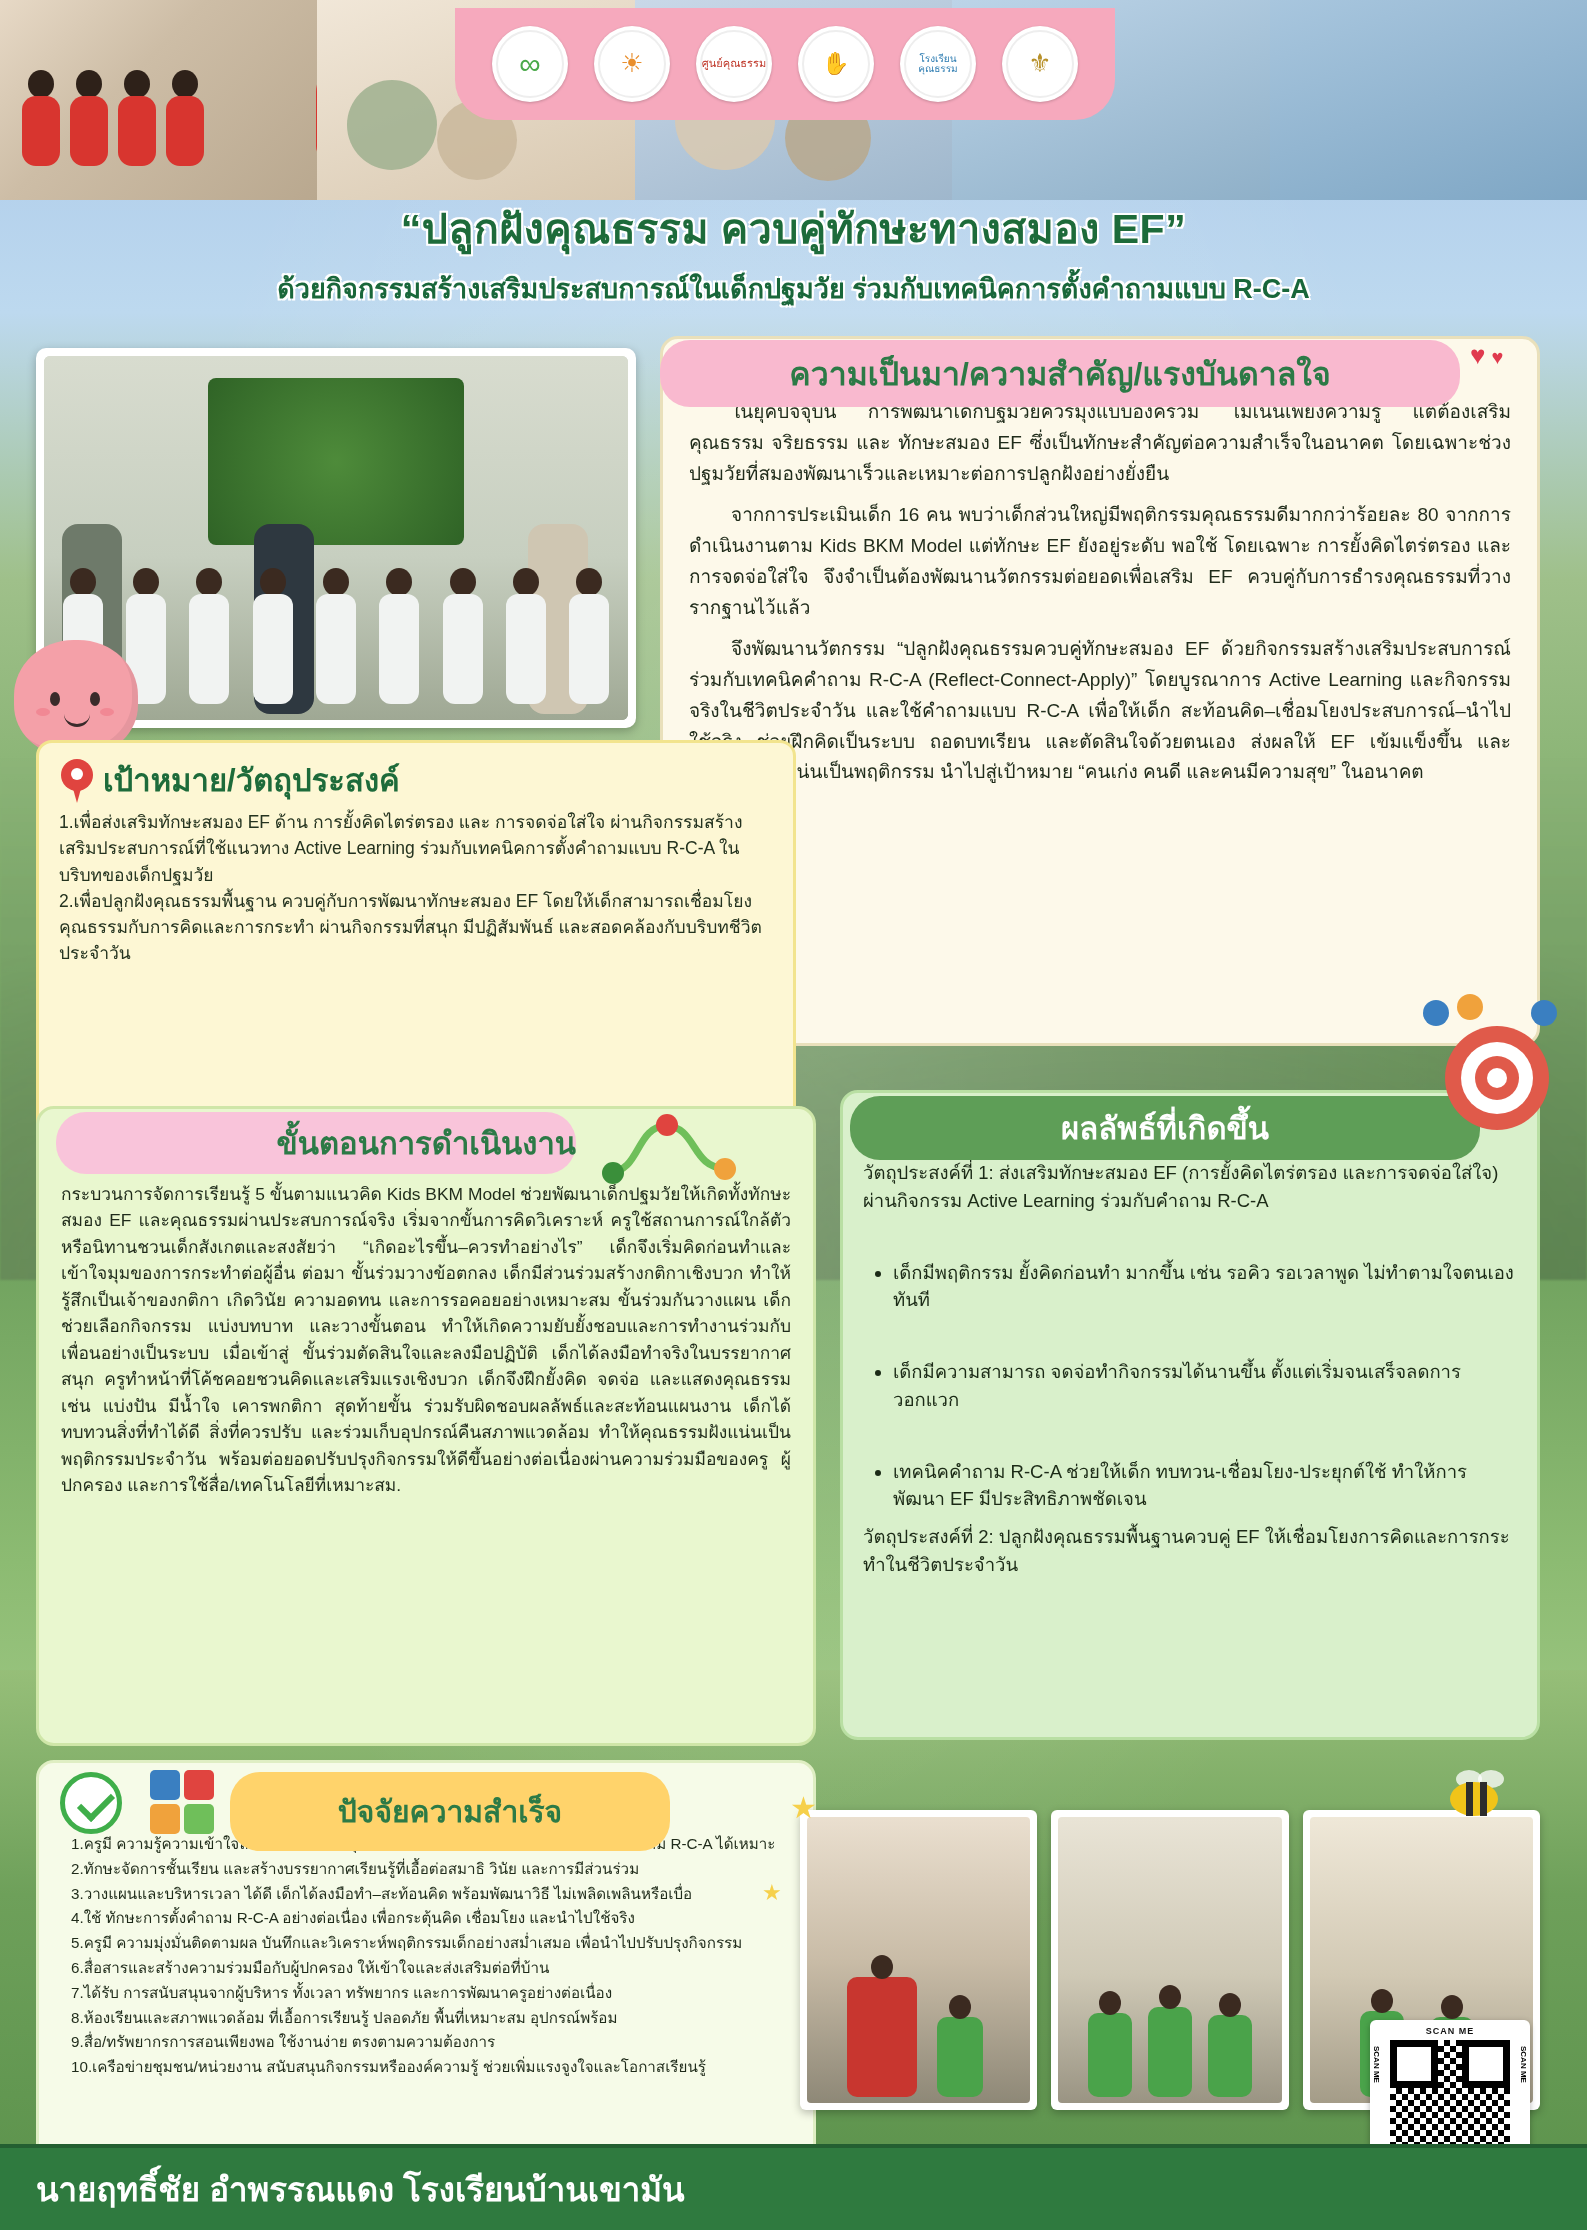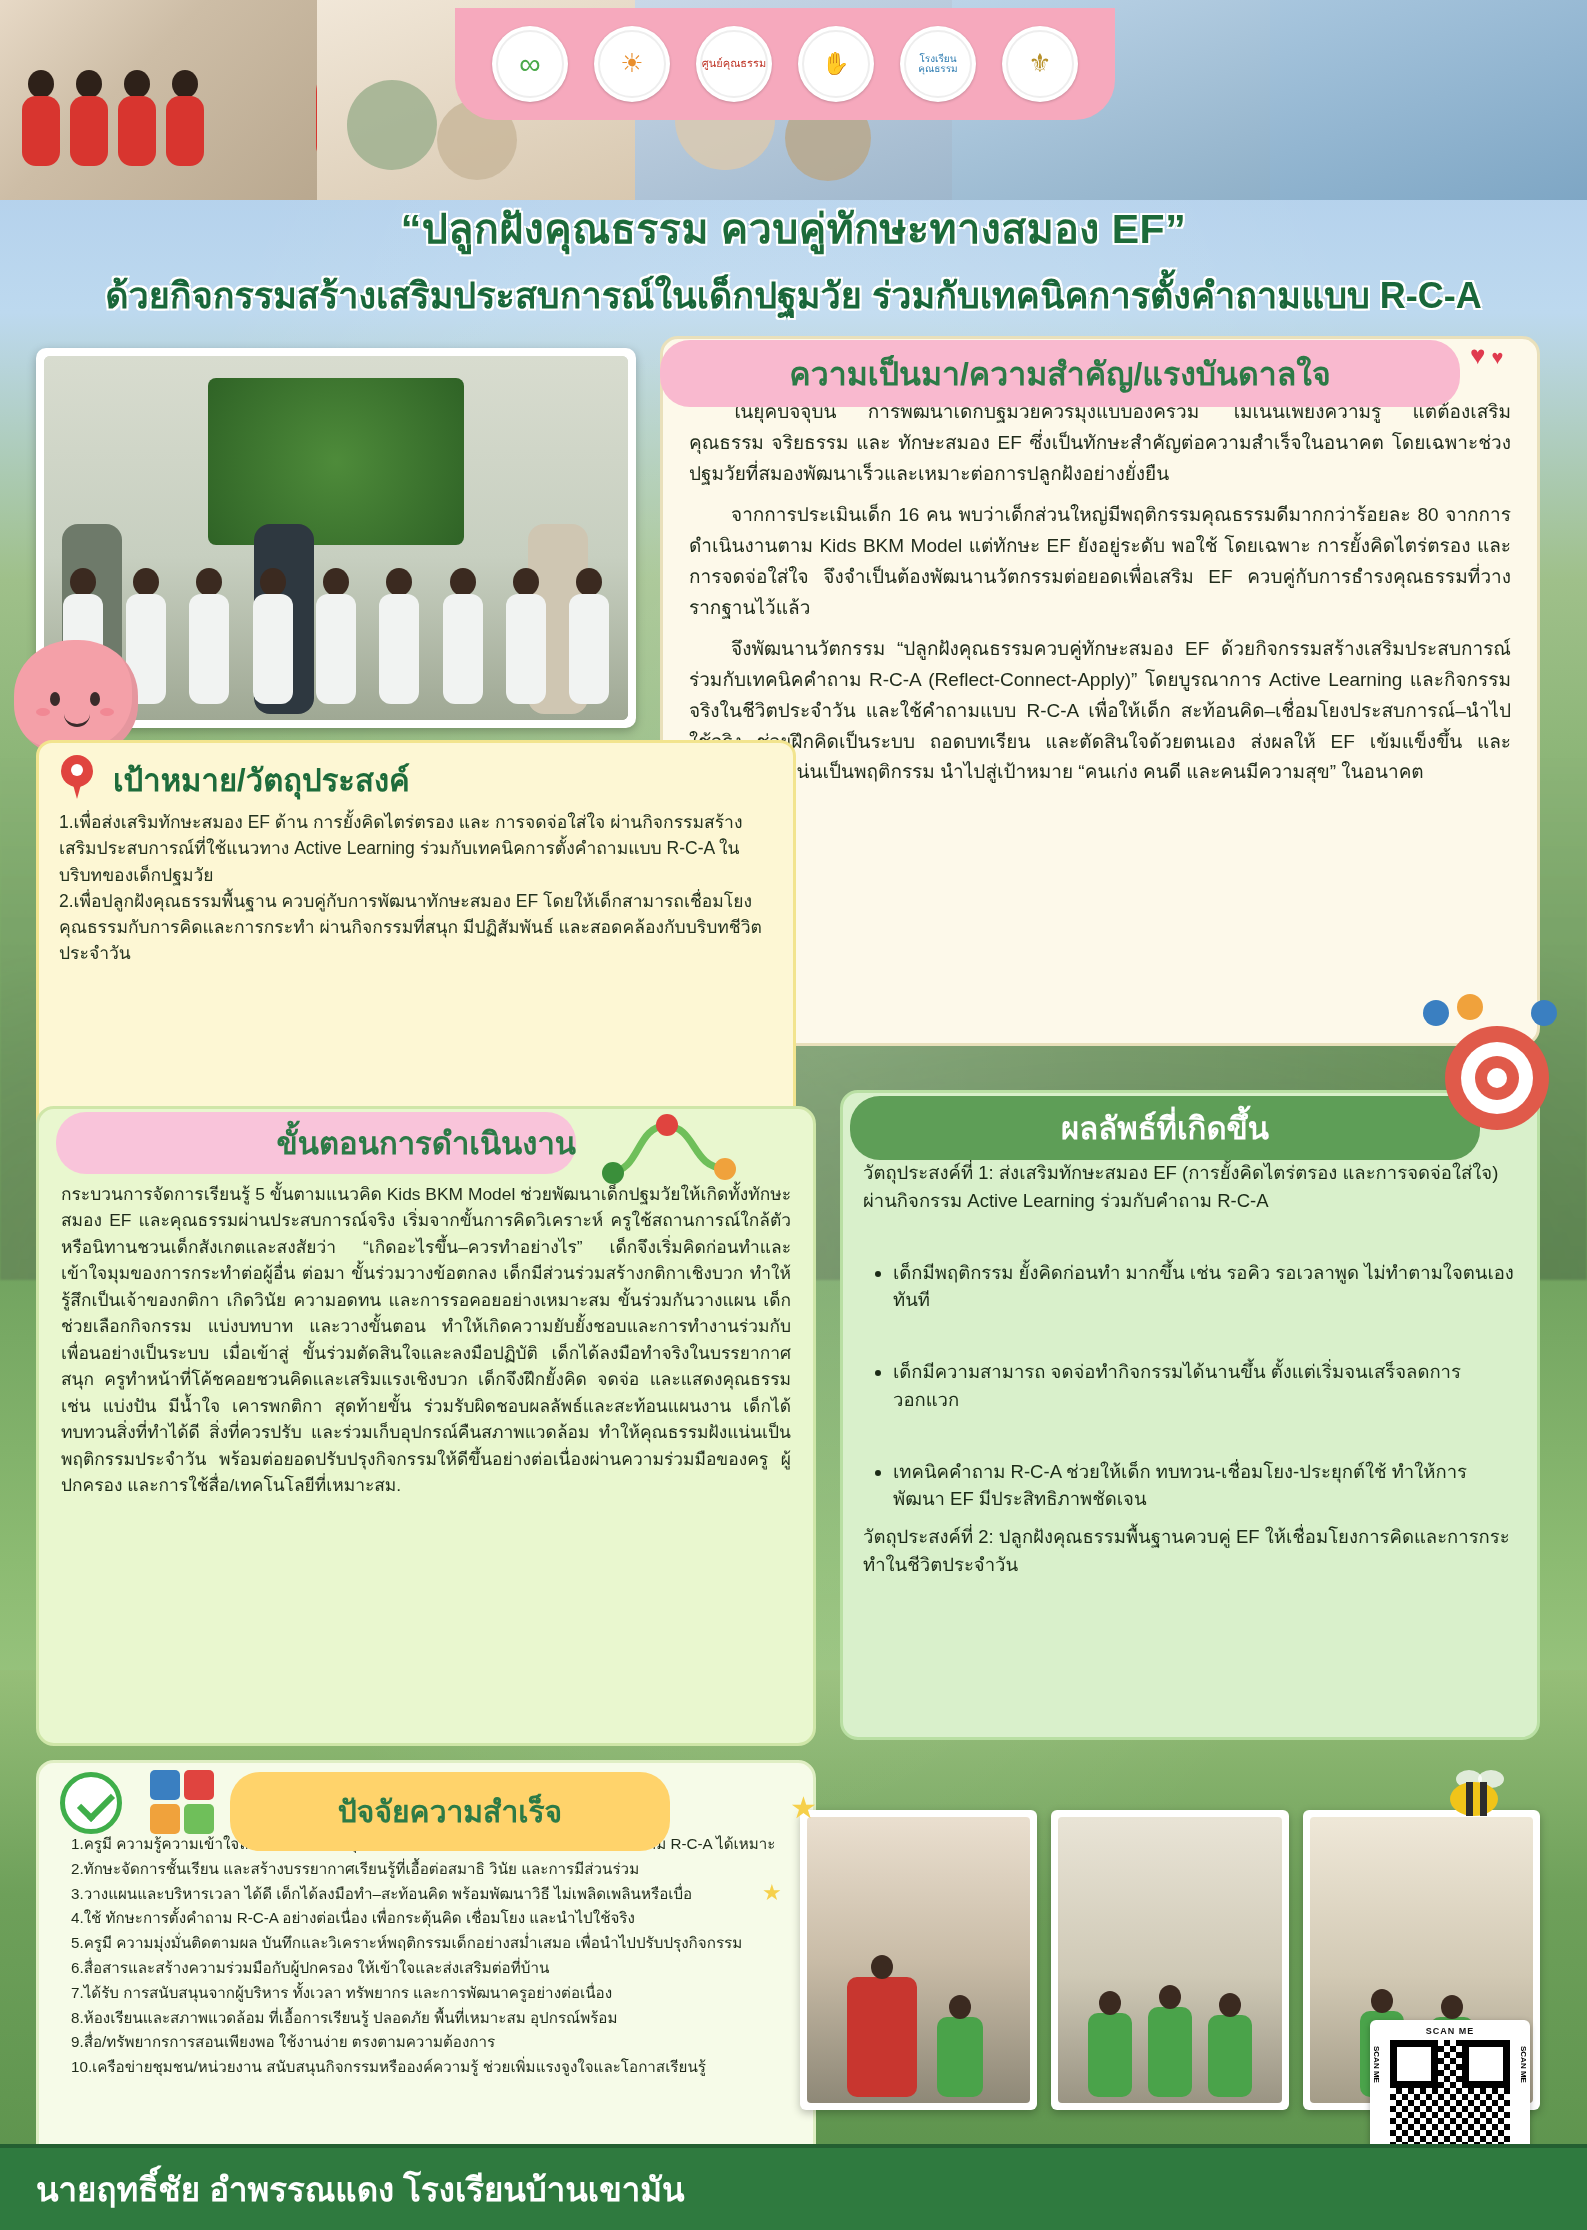--- a/index.html
+++ b/index.html
@@ -80,21 +80,21 @@
   .logo.l5 .g{color:#2a7ab0;font-size:10px;}
   .logo.l6 .g{color:#b8912a;font-size:26px;}
 
   
   .title-wrap {
     position:absolute; top:196px; left:0; width:1587px; text-align:center;
     color:#1d6b3a; font-weight:bold;
     text-shadow: 2px 2px 0 #fff, -2px 2px 0 #fff, 2px -2px 0 #fff, -2px -2px 0 #fff;
   }
   .title1 { font-size:41px; letter-spacing:.5px; }
-  .title2 { font-size:36px; margin-top:6px; color:#19673a; }
+  .title2 { font-size:27px; margin-top:6px; color:#19673a; }
 
   
   .card { position:absolute; border-radius:18px; }
 
   
   .photo-card {
     left:36px; top:348px; width:600px; height:380px;
     background:#fff; border-radius:10px; padding:8px;
     box-shadow:0 3px 10px rgba(0,0,0,.25);
   }
@@ -126,21 +126,21 @@
   .brain .mouth{position:absolute;left:50px;top:74px;width:26px;height:13px;border-bottom:3px solid #3a2b2b;border-radius:0 0 16px 16px;}
   .brain .cheek{position:absolute;top:68px;width:14px;height:8px;border-radius:50%;background:#ef7d8c;opacity:.7;}
   .brain .cheek.l{left:22px;} .brain .cheek.r{left:86px;}
 
   
   .goal-card {
     left:36px; top:740px; width:760px; height:456px;
     background:#fdf7d4; border:3px solid #f2e48e; border-radius:16px;
     padding:12px 20px 14px 20px;
   }
-  .goal-head { display:flex; align-items:flex-start; gap:18px; margin-bottom:4px;}
+  .goal-head { display:flex; align-items:flex-end; gap:8px; margin-bottom:4px;}
   .pin { width:36px;height:46px;position:relative;}
   .pin .p1{position:absolute;left:2px;top:0;width:32px;height:32px;border-radius:50% 50% 50% 50%;background:#e0443f;}
   .pin .p2{position:absolute;left:12px;top:9px;width:12px;height:12px;border-radius:50%;background:#fff;}
   .pin .p3{position:absolute;left:13px;top:26px;width:10px;height:18px;background:#e0443f;clip-path:polygon(50% 100%,0 0,100% 0);}
   .goal-title { font-size:31px; font-weight:bold; color:#1d6b3a; }
   .goal-body { font-size:17.5px; line-height:1.5; color:#24331f; }
 
   
   .bg-card {
     left:660px; top:336px; width:880px; height:710px;

